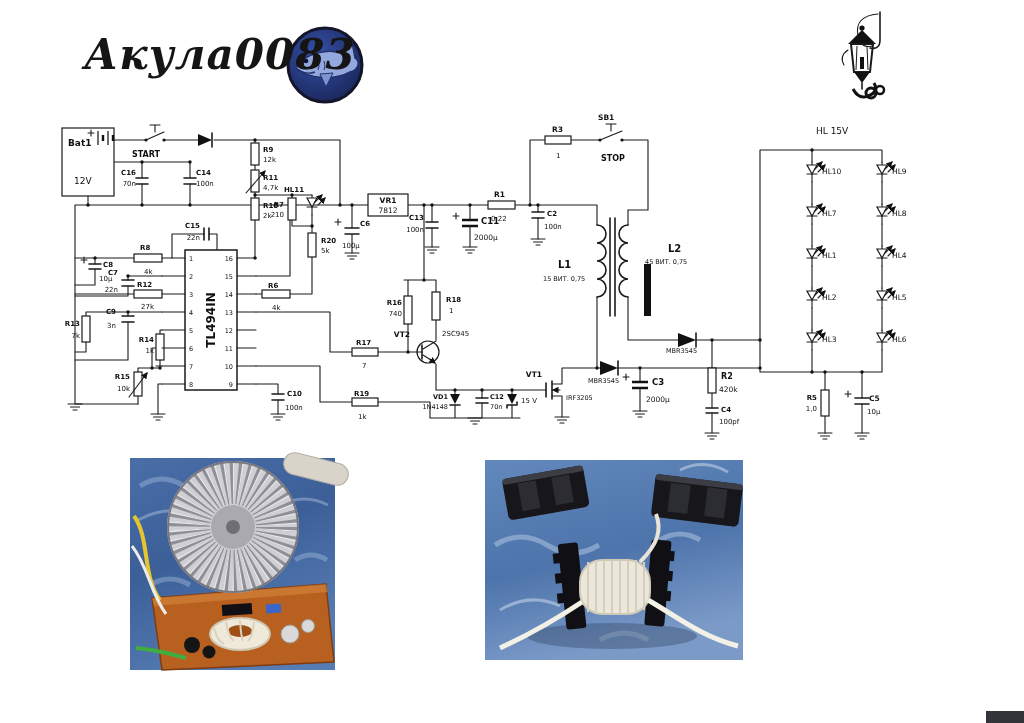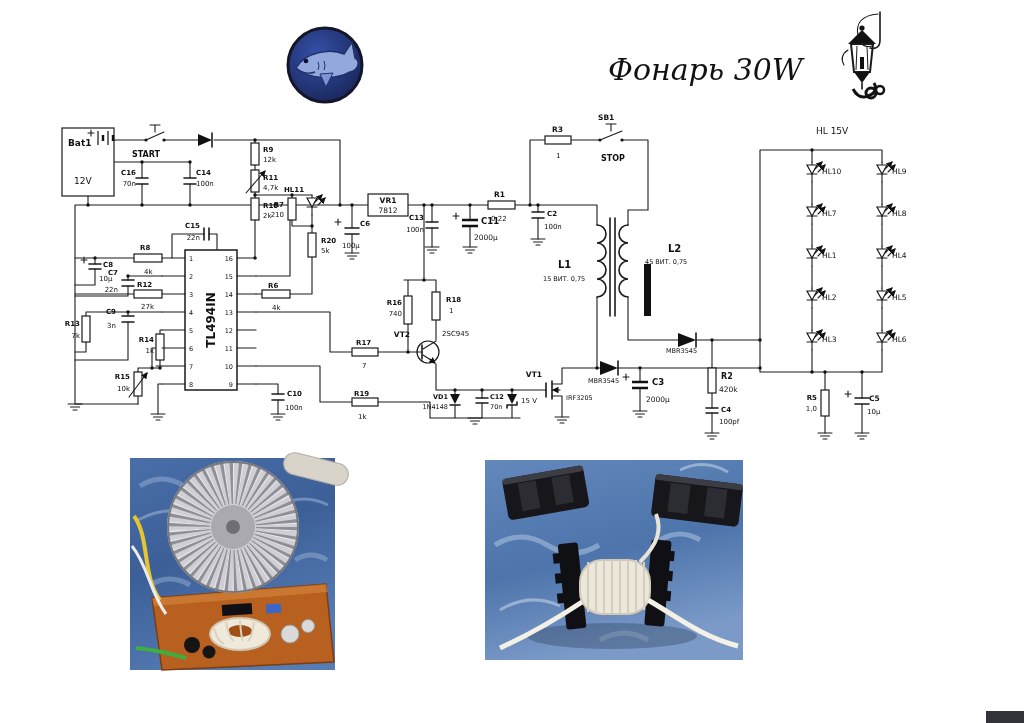--- a/index.html
+++ b/index.html
@@ -457,15 +457,15 @@
     <rect x="580" y="560" width="70" height="54" rx="22" fill="#ebe7da" stroke="#cfc8b6" stroke-width="2"></rect>
     <path d="M588,562 v50 M596,560 v54 M604,560 v54 M612,560 v54 M620,560 v54 M628,560 v54 M636,560 v52 M644,562 v48" stroke="#d5cebc" stroke-width="2" fill="none"></path>
     <path d="M582,602 C552,622 522,638 500,648" stroke="#f3f0e6" stroke-width="5" fill="none"></path>
     <path d="M648,600 C676,616 700,636 738,646" stroke="#f3f0e6" stroke-width="5" fill="none"></path>
     <path d="M640,562 C658,544 662,530 656,514" stroke="#e8e4d6" stroke-width="4" fill="none"></path>
   </g>
 
   <rect x="986" y="711" width="38" height="12" fill="#33343a"></rect>
 </svg>
 
-<div class="subtitle">Фонарь 30W</div>
+<div class="title">Акула0083</div>
 
 </div>
 
 </body></html>

